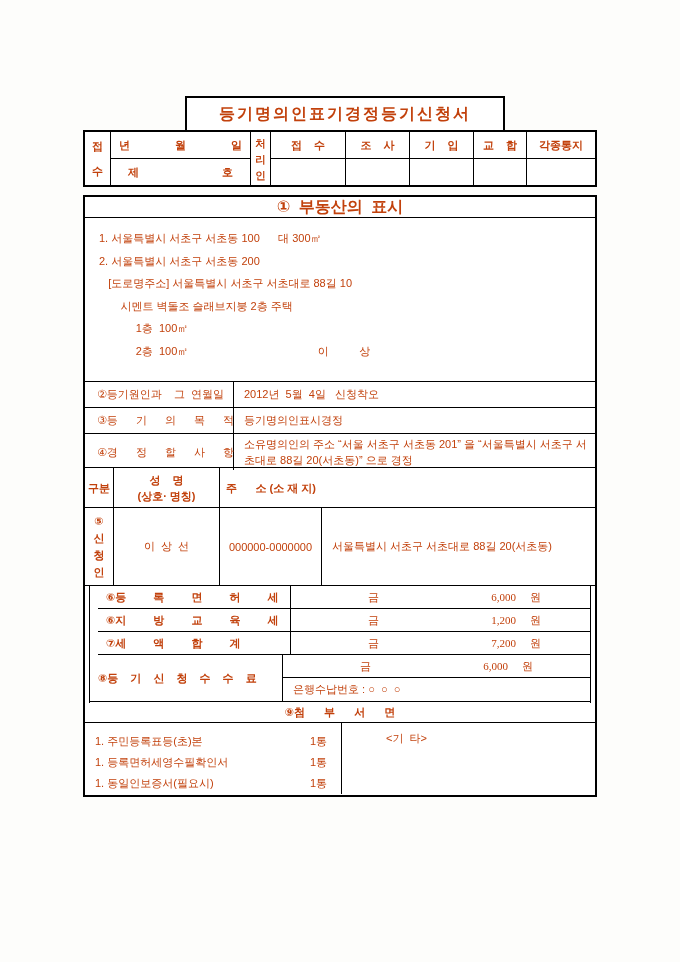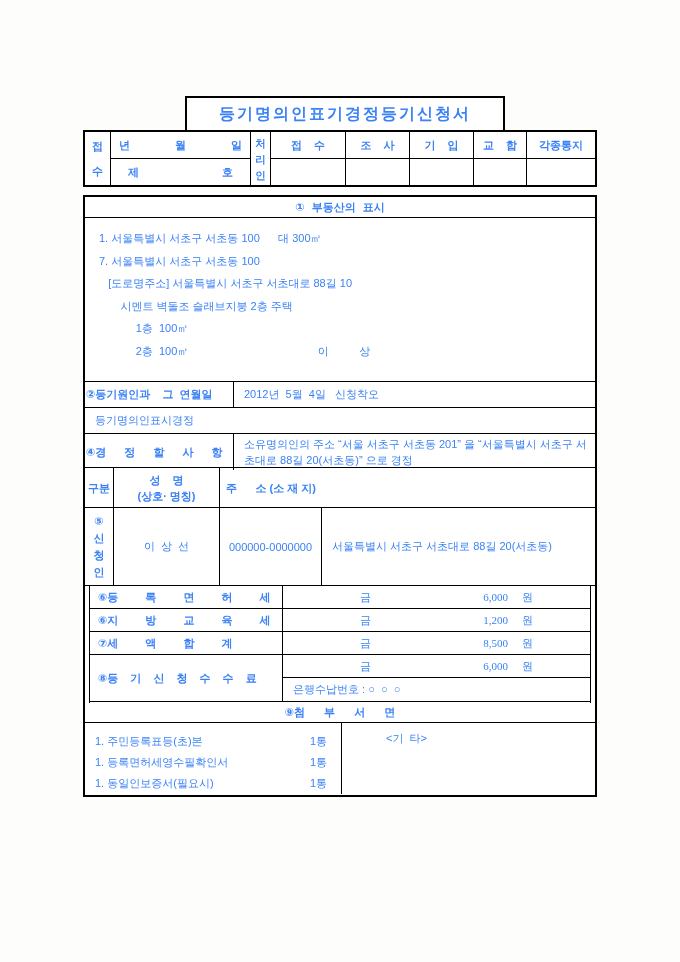--- a/index.html
+++ b/index.html
@@ -1,19 +1,19 @@
 <!DOCTYPE html>
 <html><head>
 <meta charset="utf-8">
 <style>
   * { box-sizing: border-box; }
   html,body { margin:0; padding:0; background:#ffffff; }
   .page {
     position:relative; width:680px; height:962px; background:#fdfdfb;
-    font-family:"Liberation Sans","DejaVu Sans",sans-serif; color:#3b82f6;
+    font-family:"Liberation Sans","DejaVu Sans",sans-serif; color:#c2410c;
     overflow:hidden;
   }
   
   .title-box {
     position:absolute; left:185px; top:96px; width:320px; height:36px;
     border:2.5px solid #000; background:#fff; z-index:2;
     display:flex; align-items:center; justify-content:center;
     font-size:16px; font-weight:bold; letter-spacing:2px; white-space:pre;
   }
   
@@ -35,30 +35,30 @@
   .ws-docno { word-spacing:80px; }
   .ws8 { word-spacing:9px; }
   
   .main-table {
     position:absolute; left:83px; top:195px; width:514px; height:602px;
     border:2px solid #000; background:#fff; font-size:11px;
   }
   .sec-head {
     height:21px; border-bottom:1px solid #000;
     display:flex; align-items:center; justify-content:center;
-    font-weight:bold; font-size:11px; white-space:pre;
+    font-weight:bold; font-size:16px; white-space:pre;
   }
   .ws4 { word-spacing:4px; }
   .sec1-body { height:164px; border-bottom:1px solid #000; padding:9px 0 0 14px; position:relative; }
   .addr-line { white-space:pre; line-height:22.5px; }
   .closing-line { position:absolute; left:8px; right:0; bottom:22px; text-align:center; white-space:pre; }
   .kv-row { display:grid; grid-template-columns:149px 1fr; border-bottom:1px solid #000; }
   .kv-row .k {
     border-right:1px solid #000; display:flex; align-items:center;
-    padding-left:1px; font-weight:bold; white-space:pre;
+    padding-left:12px; font-weight:normal; white-space:pre;
   }
   .kv-row .v { display:flex; align-items:center; padding-left:10px; white-space:pre; }
   .row-h26 { height:26px; }
   .row-h34 { height:34px; }
   .v-wrap { white-space:normal !important; line-height:16px; padding:2px 6px 2px 10px; }
   .wsk2 { word-spacing:3px; }
   .wsk3 { word-spacing:15px; }
   
   .app-head {
     height:40px; display:grid; grid-template-columns:29px 106px 102px 1fr;
@@ -68,21 +68,21 @@
     display:flex; flex-direction:column; align-items:center; justify-content:center;
     line-height:16px; white-space:pre; text-align:center;
   }
   .app-body { height:78px; display:grid; grid-template-columns:29px 106px 102px 1fr; border-bottom:1px solid #000; }
   .app-body > div { display:flex; align-items:center; justify-content:center; white-space:pre; }
   .cat-cell { white-space:pre-line !important; line-height:17px; font-weight:bold; text-align:center; }
   .addr-cell { justify-content:flex-start !important; padding-left:10px; }
   
   .fee-section { height:117px; padding:0 4px; }
   .fee-inner { border-left:1px solid #000; border-right:1px solid #000; height:100%; overflow:hidden; }
-  .fee-row { height:23px; display:grid; grid-template-columns:193px 1fr; border-bottom:1.5px solid #000; }
+  .fee-row { height:23px; display:grid; grid-template-columns:193px 1fr; border-bottom:1.5px solid #000;margin-left:8px; }
   .fee-label {
     border-right:1px solid #000; display:flex; align-items:center;
     padding-left:8px; font-weight:bold; white-space:pre; word-spacing:24px;
   }
   .fee-label-long { word-spacing:9px; }
   .fee-amount { display:grid; grid-template-columns:165px 60px 1fr; align-items:center; height:100%; }
   .fee-amount .geum { text-align:center; }
   .fee-amount .amt { text-align:right;font-family:Liberation Serif, serif; }
   .fee-amount .won { padding-left:14px; }
   .fee-last { height:47px; display:grid; grid-template-columns:193px 1fr; border-bottom:1.5px solid #000; }
@@ -125,34 +125,35 @@
     <div class="hcell br" style="grid-column:6; grid-row:2;"></div>
     <div class="hcell br" style="grid-column:7; grid-row:2;"></div>
     <div class="hcell" style="grid-column:8; grid-row:2;"></div>
   </div>
 
   <div class="main-table">
 
     <div class="sec-head ws4">① 부동산의 표시</div>
     <div class="sec1-body">
       <div class="addr-line">1. 서울특별시 서초구 서초동 100      대 300㎡</div>
-      <div class="addr-line">7. 서울특별시 서초구 서초동 100</div>
+      <div class="addr-line">2. 서울특별시 서초구 서초동 200</div>
       <div class="addr-line">   [도로명주소] 서울특별시 서초구 서초대로 88길 10</div>
       <div class="addr-line">       시멘트 벽돌조 슬래브지붕 2층 주택</div>
       <div class="addr-line">            1층  100㎡</div>
       <div class="addr-line">            2층  100㎡</div>
       <div class="closing-line">이          상</div>
     </div>
 
     <div class="kv-row row-h26">
       <div class="k wsk2">②등기원인과  그 연월일</div>
       <div class="v">2012년  5월  4일   신청착오</div>
     </div>
 
     <div class="kv-row row-h26">
+      <div class="k wsk3">③등 기 의 목 적</div>
       <div class="v">등기명의인표시경정</div>
     </div>
 
     <div class="kv-row row-h34">
       <div class="k wsk3">④경 정 할 사 항</div>
       <div class="v v-wrap">소유명의인의 주소 “서울 서초구 서초동 201” 을 “서울특별시 서초구 서초대로 88길 20(서초동)” 으로 경정</div>
     </div>
 
     <div class="app-head">
       <div class="br">구분</div>
@@ -191,21 +192,21 @@
             <span class="geum">금</span>
             <span class="amt">1,200</span>
             <span class="won">원</span>
           </div>
         </div>
 
         <div class="fee-row">
           <div class="fee-label">⑦세 액 합 계</div>
           <div class="fee-amount">
             <span class="geum">금</span>
-            <span class="amt">8,500</span>
+            <span class="amt">7,200</span>
             <span class="won">원</span>
           </div>
         </div>
 
         <div class="fee-last">
           <div class="fee-label fee-label-long">⑧등 기 신 청 수 수 료</div>
           <div class="fee-last-right">
             <div class="fee-sub1">
               <div class="fee-amount">
                 <span class="geum">금</span>

